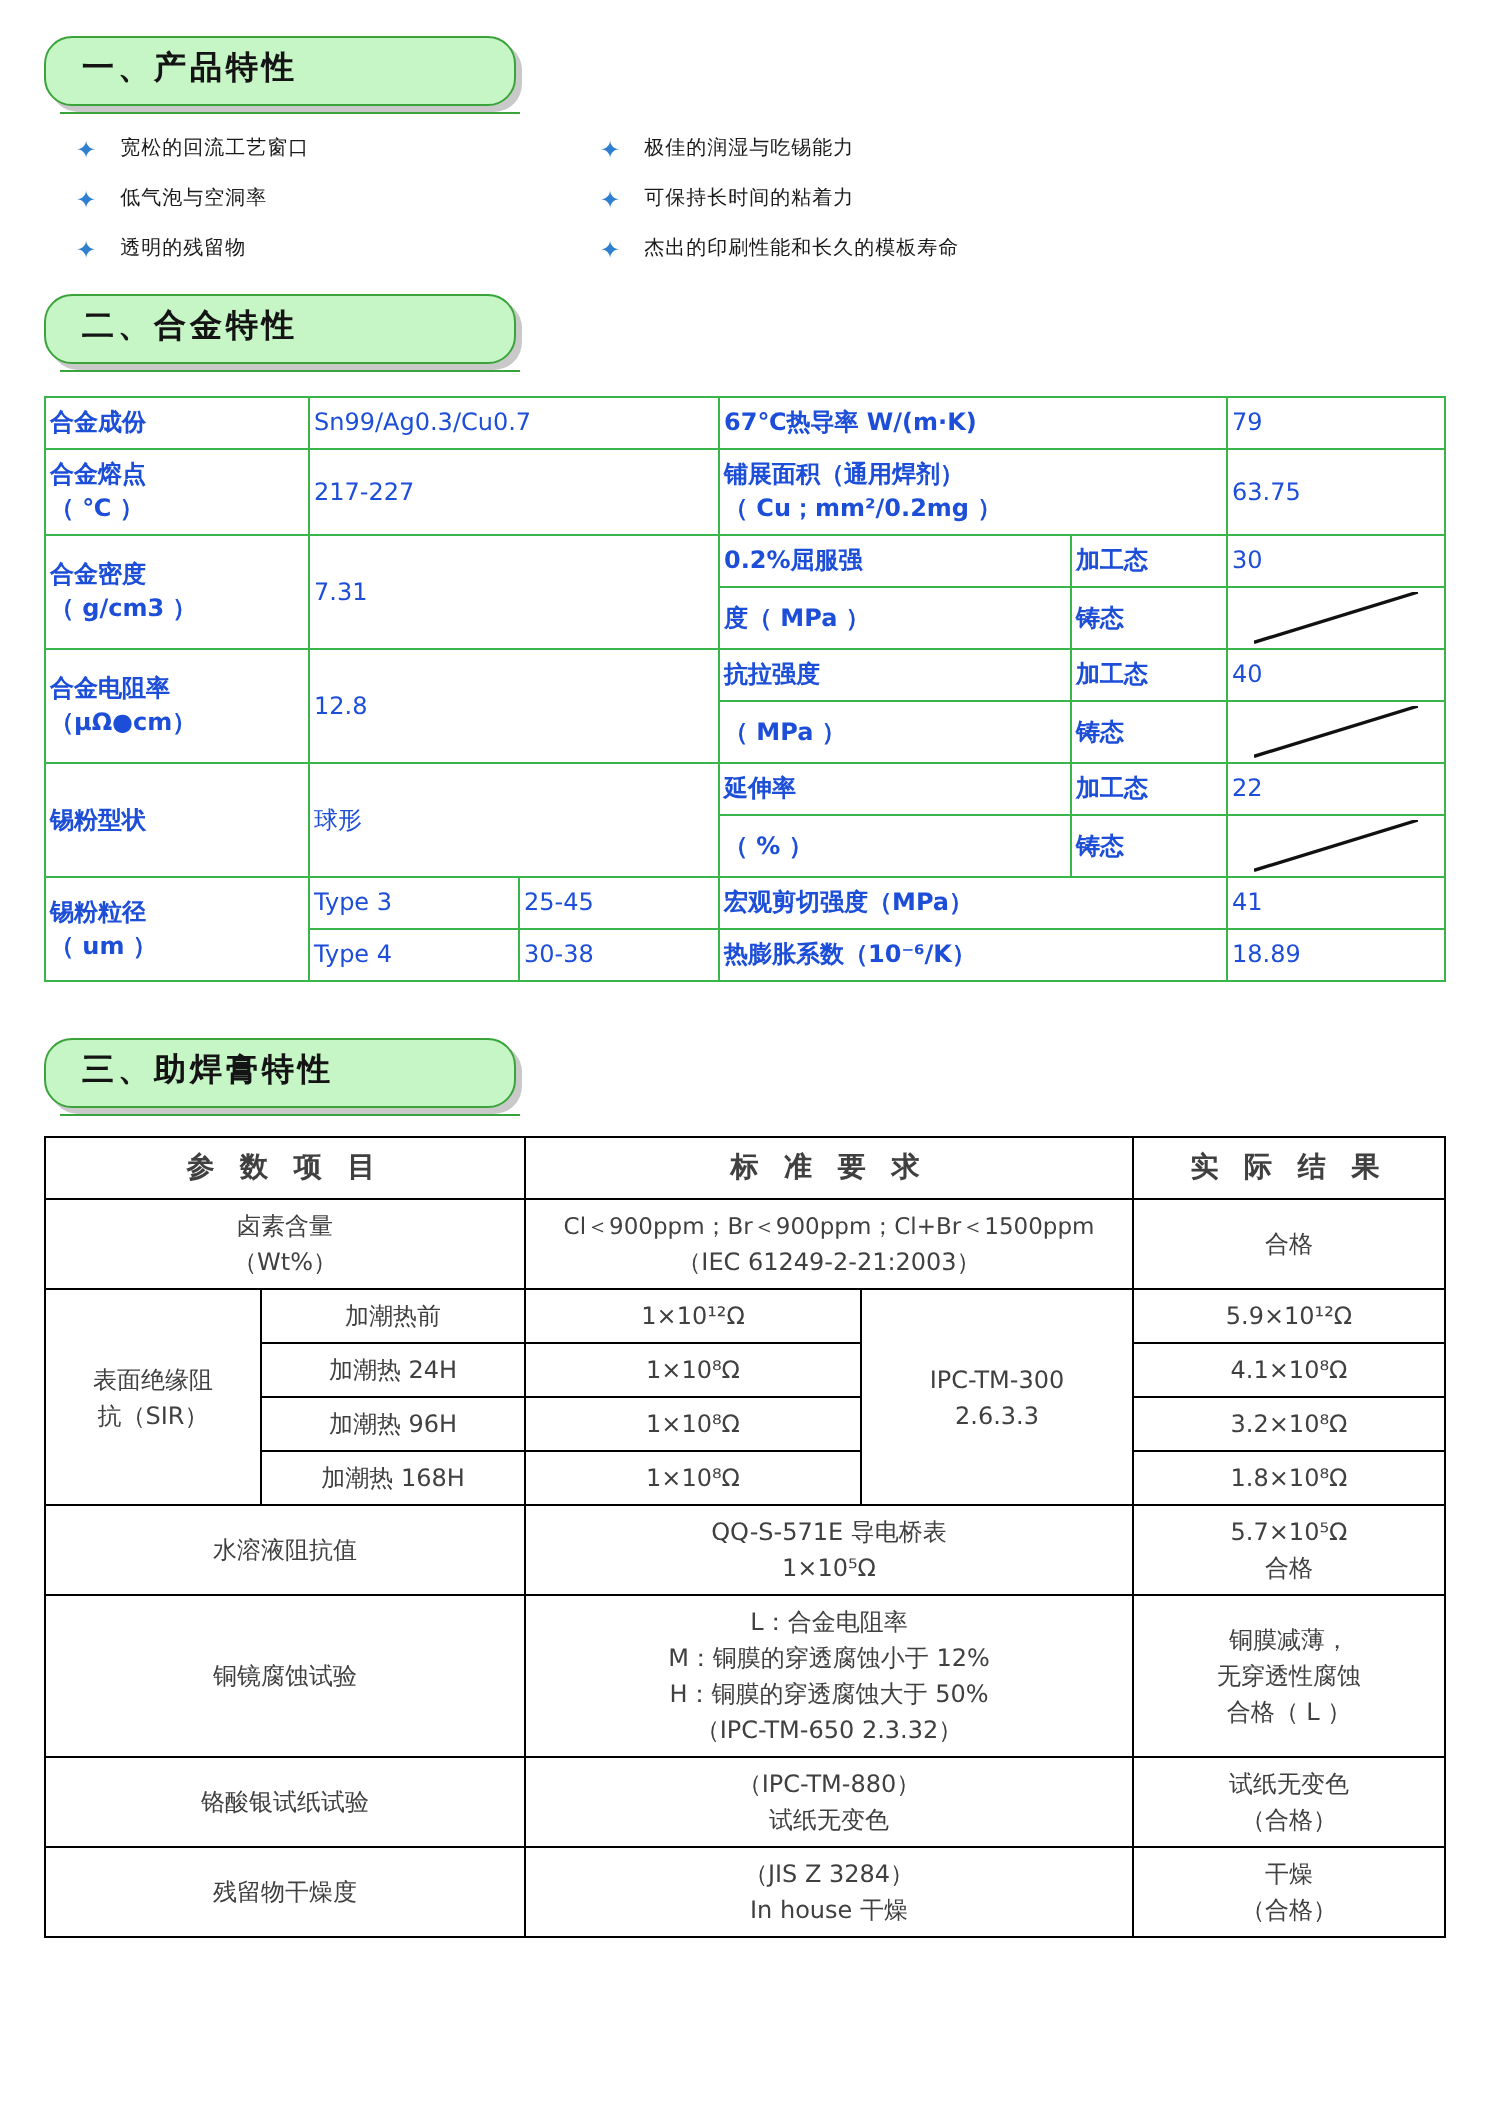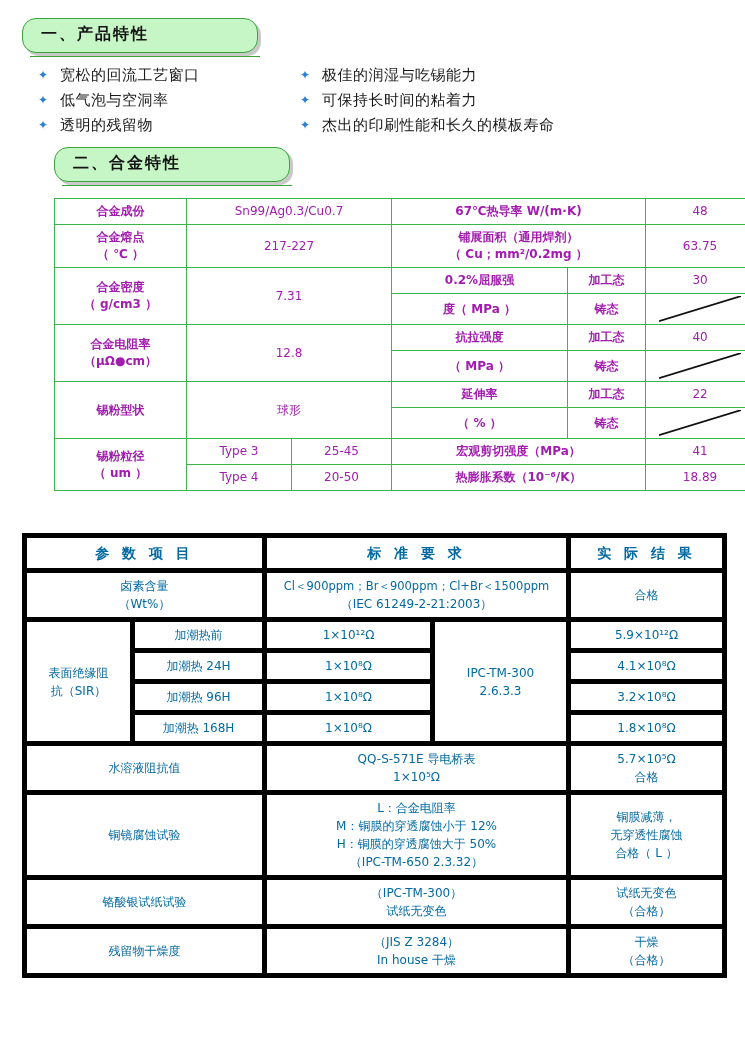--- a/index.html
+++ b/index.html
@@ -70,43 +70,42 @@
     color: #1a1a1a;
   }
   .diamond {
     color: #2f7fd0;
     font-size: 12px;
     margin-right: 12px;
     line-height: 16px;
   }
   .feature-text {
     font-family: "DejaVu Sans", sans-serif;
-    font-size: 15px;
+    font-size: 10px;
     line-height: 16px;
     letter-spacing: 0.5px;
   }
 
   
   table {
     border-collapse: collapse;
     font-family: "DejaVu Sans", sans-serif;
     font-size: 12px;
   }
   .alloy-table {
     margin: 16px 0 0 22px;
     width: 700px;
     table-layout: fixed;
   }
   .alloy-table td {
     border: 1px solid #39b54a;
-    text-align: center;
     vertical-align: middle;
     padding: 4px 2px;
     line-height: 17px;
-    color: #a21caf;
+    color: #1d4ed8;
   }
   .lbl { font-weight: bold; }
   .slash-cell {
     position: relative;
     height: 22px;
   }
   .slash-cell .slash {
     position: absolute;
     left: 12%;
     top: 8%;
@@ -114,38 +113,38 @@
     height: 84%;
   }
 
   
   .flux-table {
     margin: 14px 0 0 22px;
     width: 700px;
     table-layout: fixed;
   }
   .flux-table td {
-    border: 5px solid #000000;
+    border: 1px solid #000000;
     text-align: center;
     vertical-align: middle;
     padding: 4px 3px;
     line-height: 18px;
-    color: #0369a1;
+    color: #404040;
   }
   .flux-table .head td {
     font-weight: bold;
     font-size: 14px;
     letter-spacing: 4px;
     padding: 6px 2px;
   }
   .b { font-weight: normal; }
   .small { font-size: 11.5px; }
 
   .sec1-wrap { padding-top: 18px; }
-  .sec2-wrap { padding-top: 14px; margin-left: 32px; }
+  .sec2-wrap { padding-top: 14px; }
   .sec3-wrap { padding-top: 28px; }
 </style>
 </head>
 <body>
 
 <div class="page">
 
   <div class="sec1-wrap">
     <div class="section-head">
       <div class="pill">
@@ -198,21 +197,21 @@
         <col style="width:176px">
         <col style="width:78px">
         <col style="width:109px">
       </colgroup>
       <tbody>
 
         <tr>
           <td class="lbl">合金成份</td>
           <td colspan="2">Sn99/Ag0.3/Cu0.7</td>
           <td colspan="2" class="lbl">67℃热导率 W/(m·K)</td>
-          <td>48</td>
+          <td>79</td>
         </tr>
 
         <tr>
           <td class="lbl">
             <div>合金熔点</div>
             <div>（ ℃ ）</div>
           </td>
           <td colspan="2">217-227</td>
           <td colspan="2" class="lbl">
             <div>铺展面积（通用焊剂）</div>
@@ -287,29 +286,35 @@
             <div>（ um ）</div>
           </td>
           <td>Type 3</td>
           <td>25-45</td>
           <td colspan="2" class="lbl">宏观剪切强度（MPa）</td>
           <td>41</td>
         </tr>
 
         <tr>
           <td>Type 4</td>
-          <td>20-50</td>
+          <td>30-38</td>
           <td colspan="2" class="lbl">热膨胀系数（10⁻⁶/K）</td>
           <td>18.89</td>
         </tr>
       </tbody>
     </table>
   </div>
 
   <div class="sec3-wrap">
+    <div class="section-head">
+      <div class="pill">
+        <span class="title">三、助焊膏特性</span>
+      </div>
+      <div class="pill-underline"></div>
+    </div>
 
     <table class="flux-table">
       <colgroup>
         <col style="width:108px">
         <col style="width:132px">
         <col style="width:168px">
         <col style="width:136px">
         <col style="width:156px">
       </colgroup>
       <tbody>
@@ -384,21 +389,21 @@
           <td>
             <div>铜膜减薄，</div>
             <div>无穿透性腐蚀</div>
             <div>合格（ L ）</div>
           </td>
         </tr>
 
         <tr>
           <td colspan="2" class="b">铬酸银试纸试验</td>
           <td colspan="2">
-            <div class="b">（IPC-TM-300）</div>
+            <div class="b">（IPC-TM-880）</div>
             <div>试纸无变色</div>
           </td>
           <td>
             <div>试纸无变色</div>
             <div>（合格）</div>
           </td>
         </tr>
 
         <tr>
           <td colspan="2" class="b">残留物干燥度</td>

